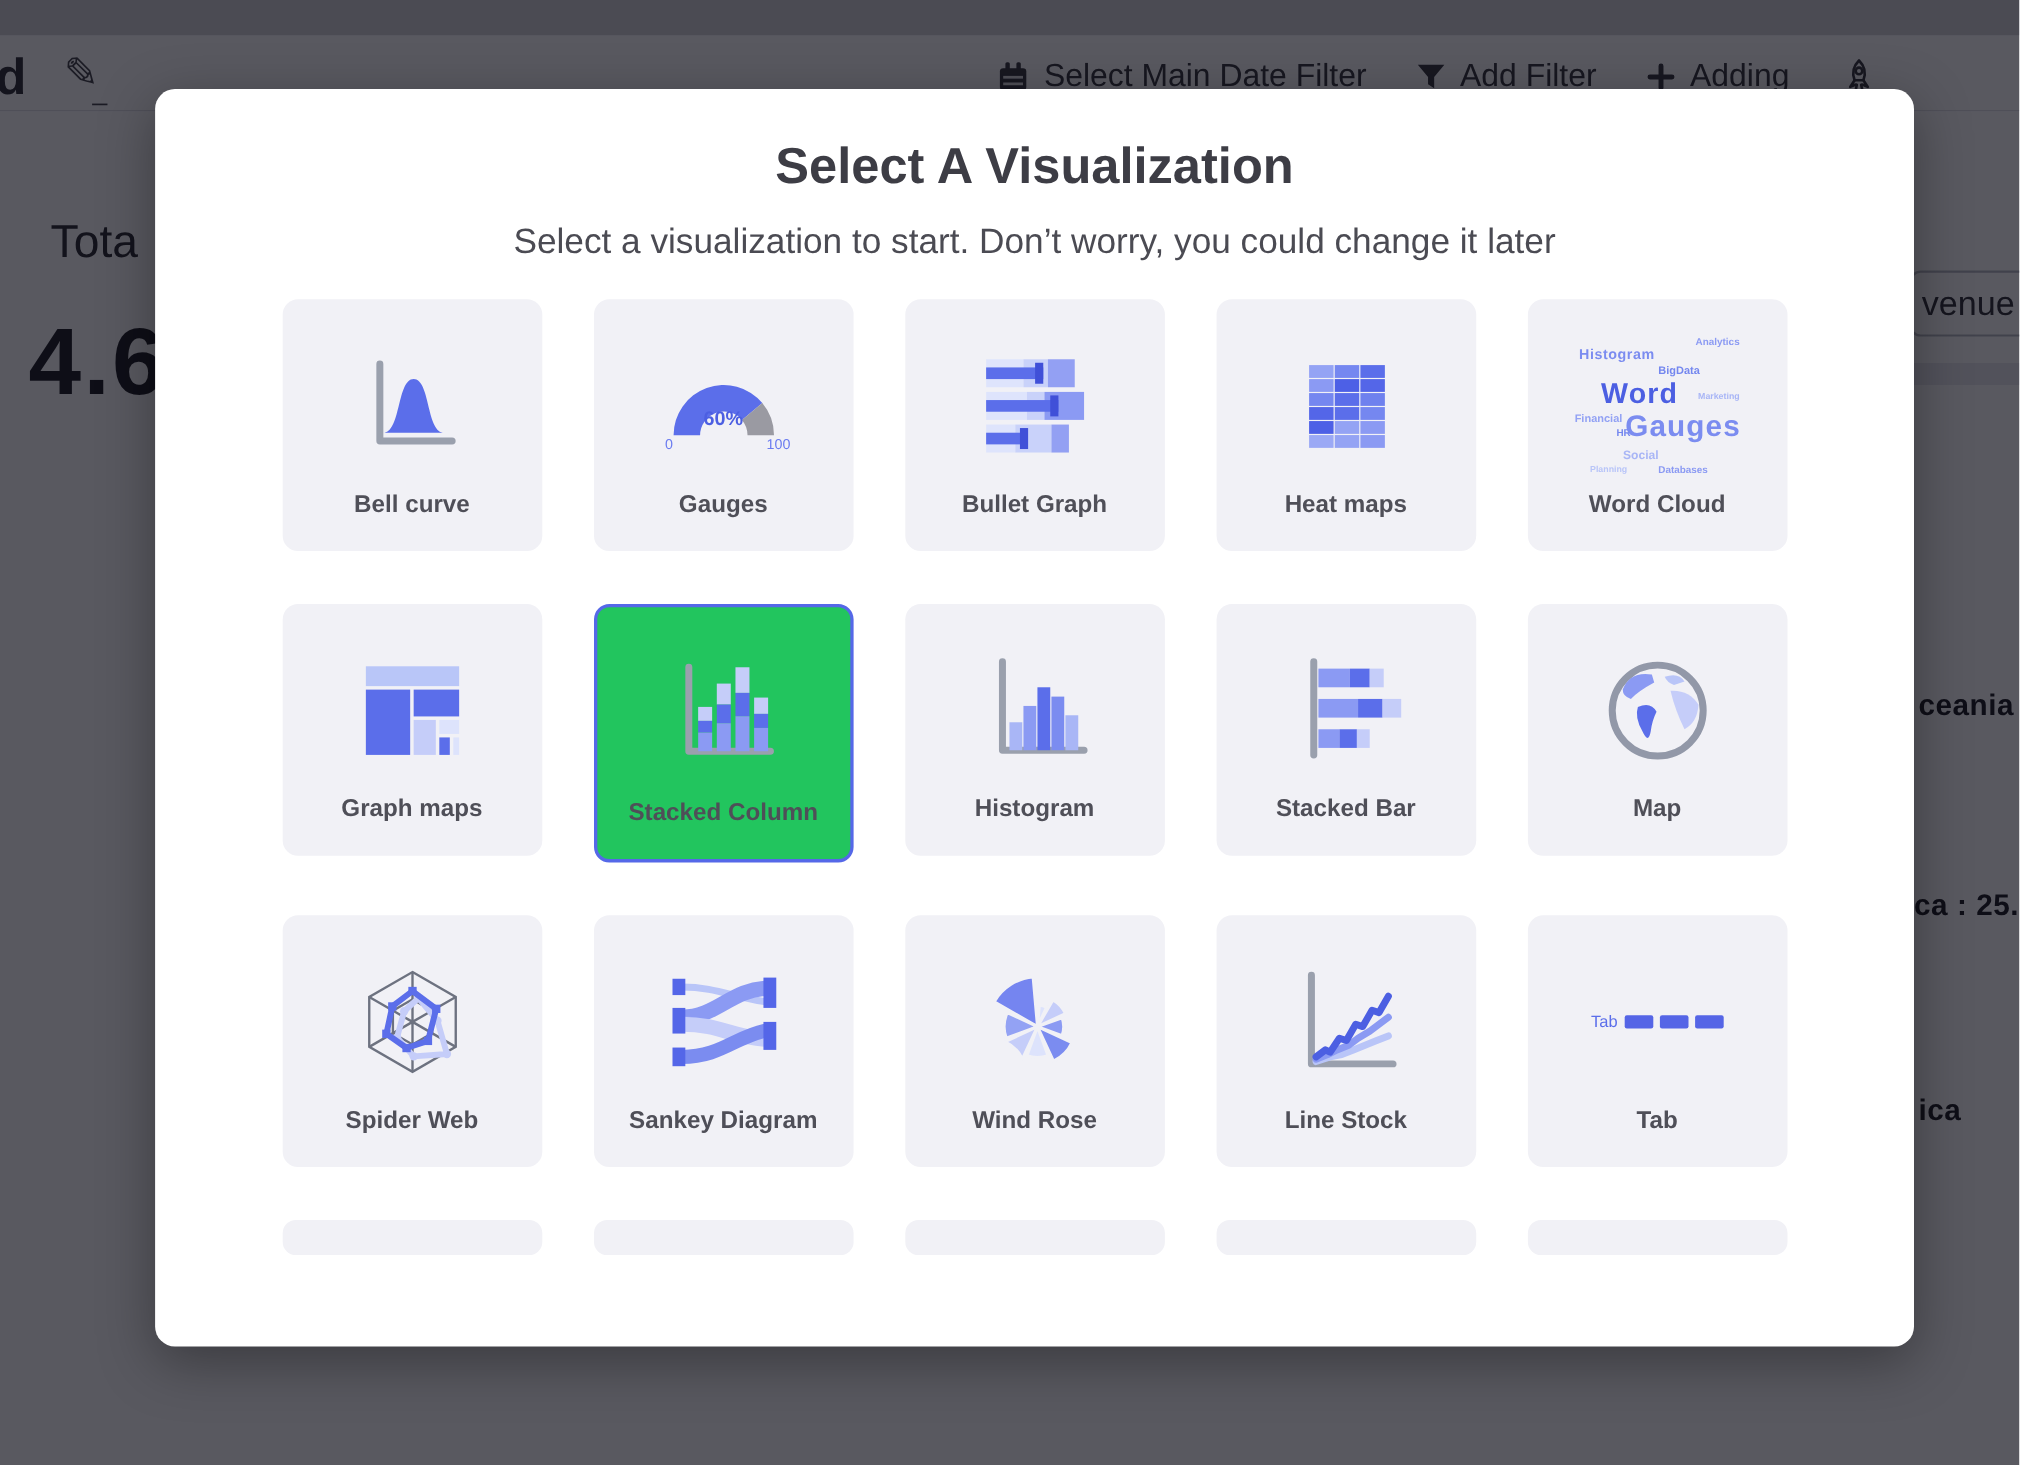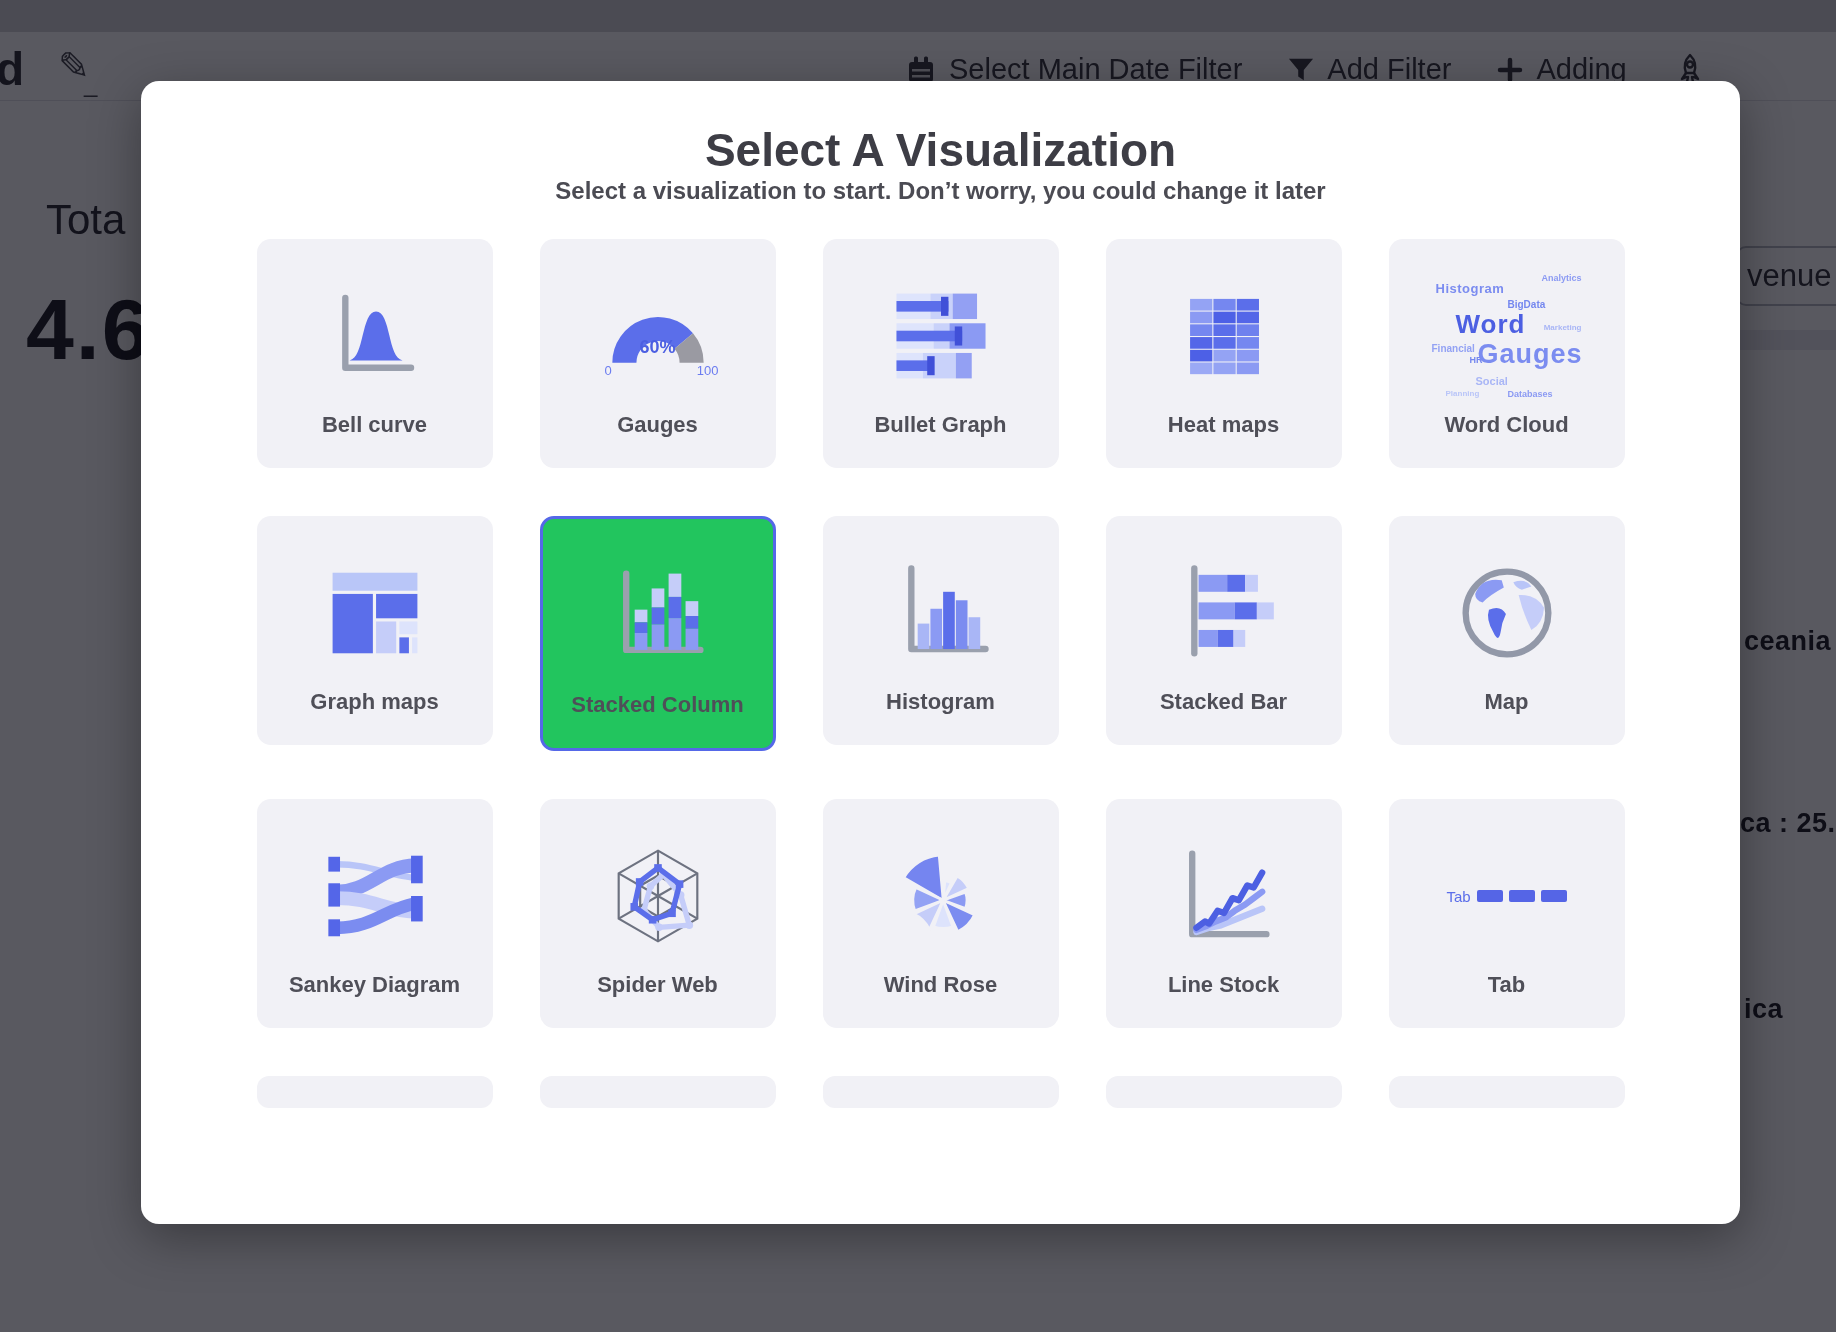--- a/index.html
+++ b/index.html
@@ -23,21 +23,21 @@
                     border:2px solid #b4b7c1; border-radius:10px; background:#fff;
                     font-size:31px; color:#2c2c33; line-height:56px; padding-left:9px; }
   .bg-band { position:absolute; left:1712px; top:330px; width:124px; height:20px; background:#e8e8ee; }
   .bg-chart-label { position:absolute; font-size:27px; font-weight:700; color:#16161c; white-space:nowrap; letter-spacing:0.5px; }
 
   
   .overlay { position:absolute; inset:0; background:rgba(10,10,20,0.68); }
   .modal { position:absolute; left:141px; top:81px; width:1599px; height:1143px; background:#fff;
            border-radius:18px; overflow:hidden; box-shadow:0 14px 50px rgba(0,0,0,0.35); }
   .modal-title { margin-top:42px; text-align:center; font-size:46px; font-weight:700; color:#3d3d45; }
-  .modal-subtitle { text-align:center; font-size:24px; color:#4b4b53;font-weight:bold; }
+  .modal-subtitle { margin-top:24px; text-align:center; font-size:32px; color:#4b4b53; }
 
   .grid { margin:34px auto 0; width:1368px; display:grid;
           grid-template-columns:repeat(5,236px); column-gap:47px; row-gap:48px; align-items:start; }
   .tile { width:236px; background:#f1f1f6; border-radius:14px; display:flex; flex-direction:column;
           align-items:center; padding:36px 10px 28px; cursor:pointer; }
   .tile.selected { border:3px solid #5568e8; background:#22c55e; }
   .icon-box { position:relative; width:150px; height:122px; display:flex; align-items:center; justify-content:center; margin-bottom:12px; }
   .icon-box svg { display:block; }
   .tile-label { font-size:22px; font-weight:600; color:#4f4f58; text-align:center; line-height:31px; }
   .tile-stub { width:236px; height:32px; border-radius:12px; background:#f1f1f6; }
@@ -299,39 +299,20 @@
         <div class="icon-box">
           <svg width="106" height="106" viewBox="0 0 100 100">
             <circle cx="50" cy="50" r="39" fill="none" stroke="#9298a8" stroke-width="6"></circle>
             <path d="M20 32 Q26 16 45 19 L47 26 Q34 33 27 40 Q20 38 20 32 Z" fill="#8b9af3"></path>
             <path d="M56 21 Q68 17 73 25 L64 28 Q58 26 56 21 Z" fill="#b9c5f8"></path>
             <path d="M61 33 Q77 32 85 45 Q84 60 73 66 Q65 50 61 33 Z" fill="#c5cdf9"></path>
             <path d="M33 47 Q44 42 49 51 Q45 59 44 68 Q42 79 37 68 Q30 56 33 47 Z" fill="#5b6eea"></path>
           </svg>
         </div>
         <div class="tile-label">Map</div>
-      </div>
-
-      <div class="tile">
-        <div class="icon-box">
-          <svg width="112" height="106" viewBox="0 0 100 100">
-            <path d="M14 20 C44 20 60 30 88 33" fill="none" stroke="#b9c5f8" stroke-width="6"></path>
-            <path d="M14 46 C44 46 56 22 88 21" fill="none" stroke="#8b9af3" stroke-width="13"></path>
-            <path d="M14 52 C48 52 58 64 88 65" fill="none" stroke="#c5cdf9" stroke-width="13"></path>
-            <path d="M14 80 C48 80 60 62 88 57" fill="none" stroke="#7b8cf0" stroke-width="12"></path>
-            <g fill="#5466e8">
-              <rect x="6" y="13" width="11" height="14"></rect>
-                <rect x="6" y="38" width="11" height="22"></rect>
-                <rect x="6" y="72" width="11" height="16"></rect>
-              <rect x="84" y="12" width="11" height="26"></rect>
-                <rect x="84" y="50" width="11" height="24"></rect>
-            </g>
-          </svg>
-        </div>
-        <div class="tile-label">Sankey Diagram</div>
       </div>
 
       <div class="tile">
         <div class="icon-box">
           <svg width="108" height="108" viewBox="0 0 100 100">
             <g fill="none" stroke="#6d7280" stroke-width="2">
               <polygon points="50,8 86.4,29 86.4,71 50,92 13.6,71 13.6,29"></polygon>
               <polygon points="50,31 66.5,40.5 66.5,59.5 50,69 33.5,59.5 33.5,40.5"></polygon>
               <path d="M50 50 L50 8 M50 50 L86.4 29 M50 50 L86.4 71 M50 50 L50 92 M50 50 L13.6 71 M50 50 L13.6 29"></path>
             </g>
@@ -353,20 +334,39 @@
                 <rect x="24.5" y="56.5" width="7" height="7"></rect>
                 <rect x="29.5" y="33.5" width="7" height="7"></rect>
               </g>
           </svg>
         </div>
         <div class="tile-label">Spider Web</div>
       </div>
 
       <div class="tile">
         <div class="icon-box">
+          <svg width="112" height="106" viewBox="0 0 100 100">
+            <path d="M14 20 C44 20 60 30 88 33" fill="none" stroke="#b9c5f8" stroke-width="6"></path>
+            <path d="M14 46 C44 46 56 22 88 21" fill="none" stroke="#8b9af3" stroke-width="13"></path>
+            <path d="M14 52 C48 52 58 64 88 65" fill="none" stroke="#c5cdf9" stroke-width="13"></path>
+            <path d="M14 80 C48 80 60 62 88 57" fill="none" stroke="#7b8cf0" stroke-width="12"></path>
+            <g fill="#5466e8">
+              <rect x="6" y="13" width="11" height="14"></rect>
+                <rect x="6" y="38" width="11" height="22"></rect>
+                <rect x="6" y="72" width="11" height="16"></rect>
+              <rect x="84" y="12" width="11" height="26"></rect>
+                <rect x="84" y="50" width="11" height="24"></rect>
+            </g>
+          </svg>
+        </div>
+        <div class="tile-label">Sankey Diagram</div>
+      </div>
+
+      <div class="tile">
+        <div class="icon-box">
           <svg width="108" height="108" viewBox="0 0 100 100">
             <g stroke="#f1f1f6" stroke-width="2.5" stroke-linejoin="round">
               <path d="M52 54 L15.6 33 A42 42 0 0 1 48.3 12.2 Z" fill="#7585f0"></path>
               <path d="M52 54 L25.7 63.6 A28 28 0 0 1 26.6 42.2 Z" fill="#93a2f4"></path>
               <path d="M52 54 L39.3 81.2 A30 30 0 0 0 24.8 66.7 Z" fill="#c5cdf9"></path>
               <path d="M52 54 L60.9 78.4 A26 26 0 0 1 43.1 78.4 Z" fill="#dde3fc"></path>
               <path d="M52 54 L81 67.5 A32 32 0 0 1 65.5 83 Z" fill="#7b8cf0"></path>
               <path d="M52 54 L72.7 46.5 A22 22 0 0 1 72.7 61.5 Z" fill="#8b9af3"></path>
               <path d="M52 54 L65 31.5 A26 26 0 0 1 75.6 43 Z" fill="#c5cdf9"></path>
               <path d="M52 54 L53.6 36.1 A18 18 0 0 1 59.6 37.7 Z" fill="#dde3fc"></path>

